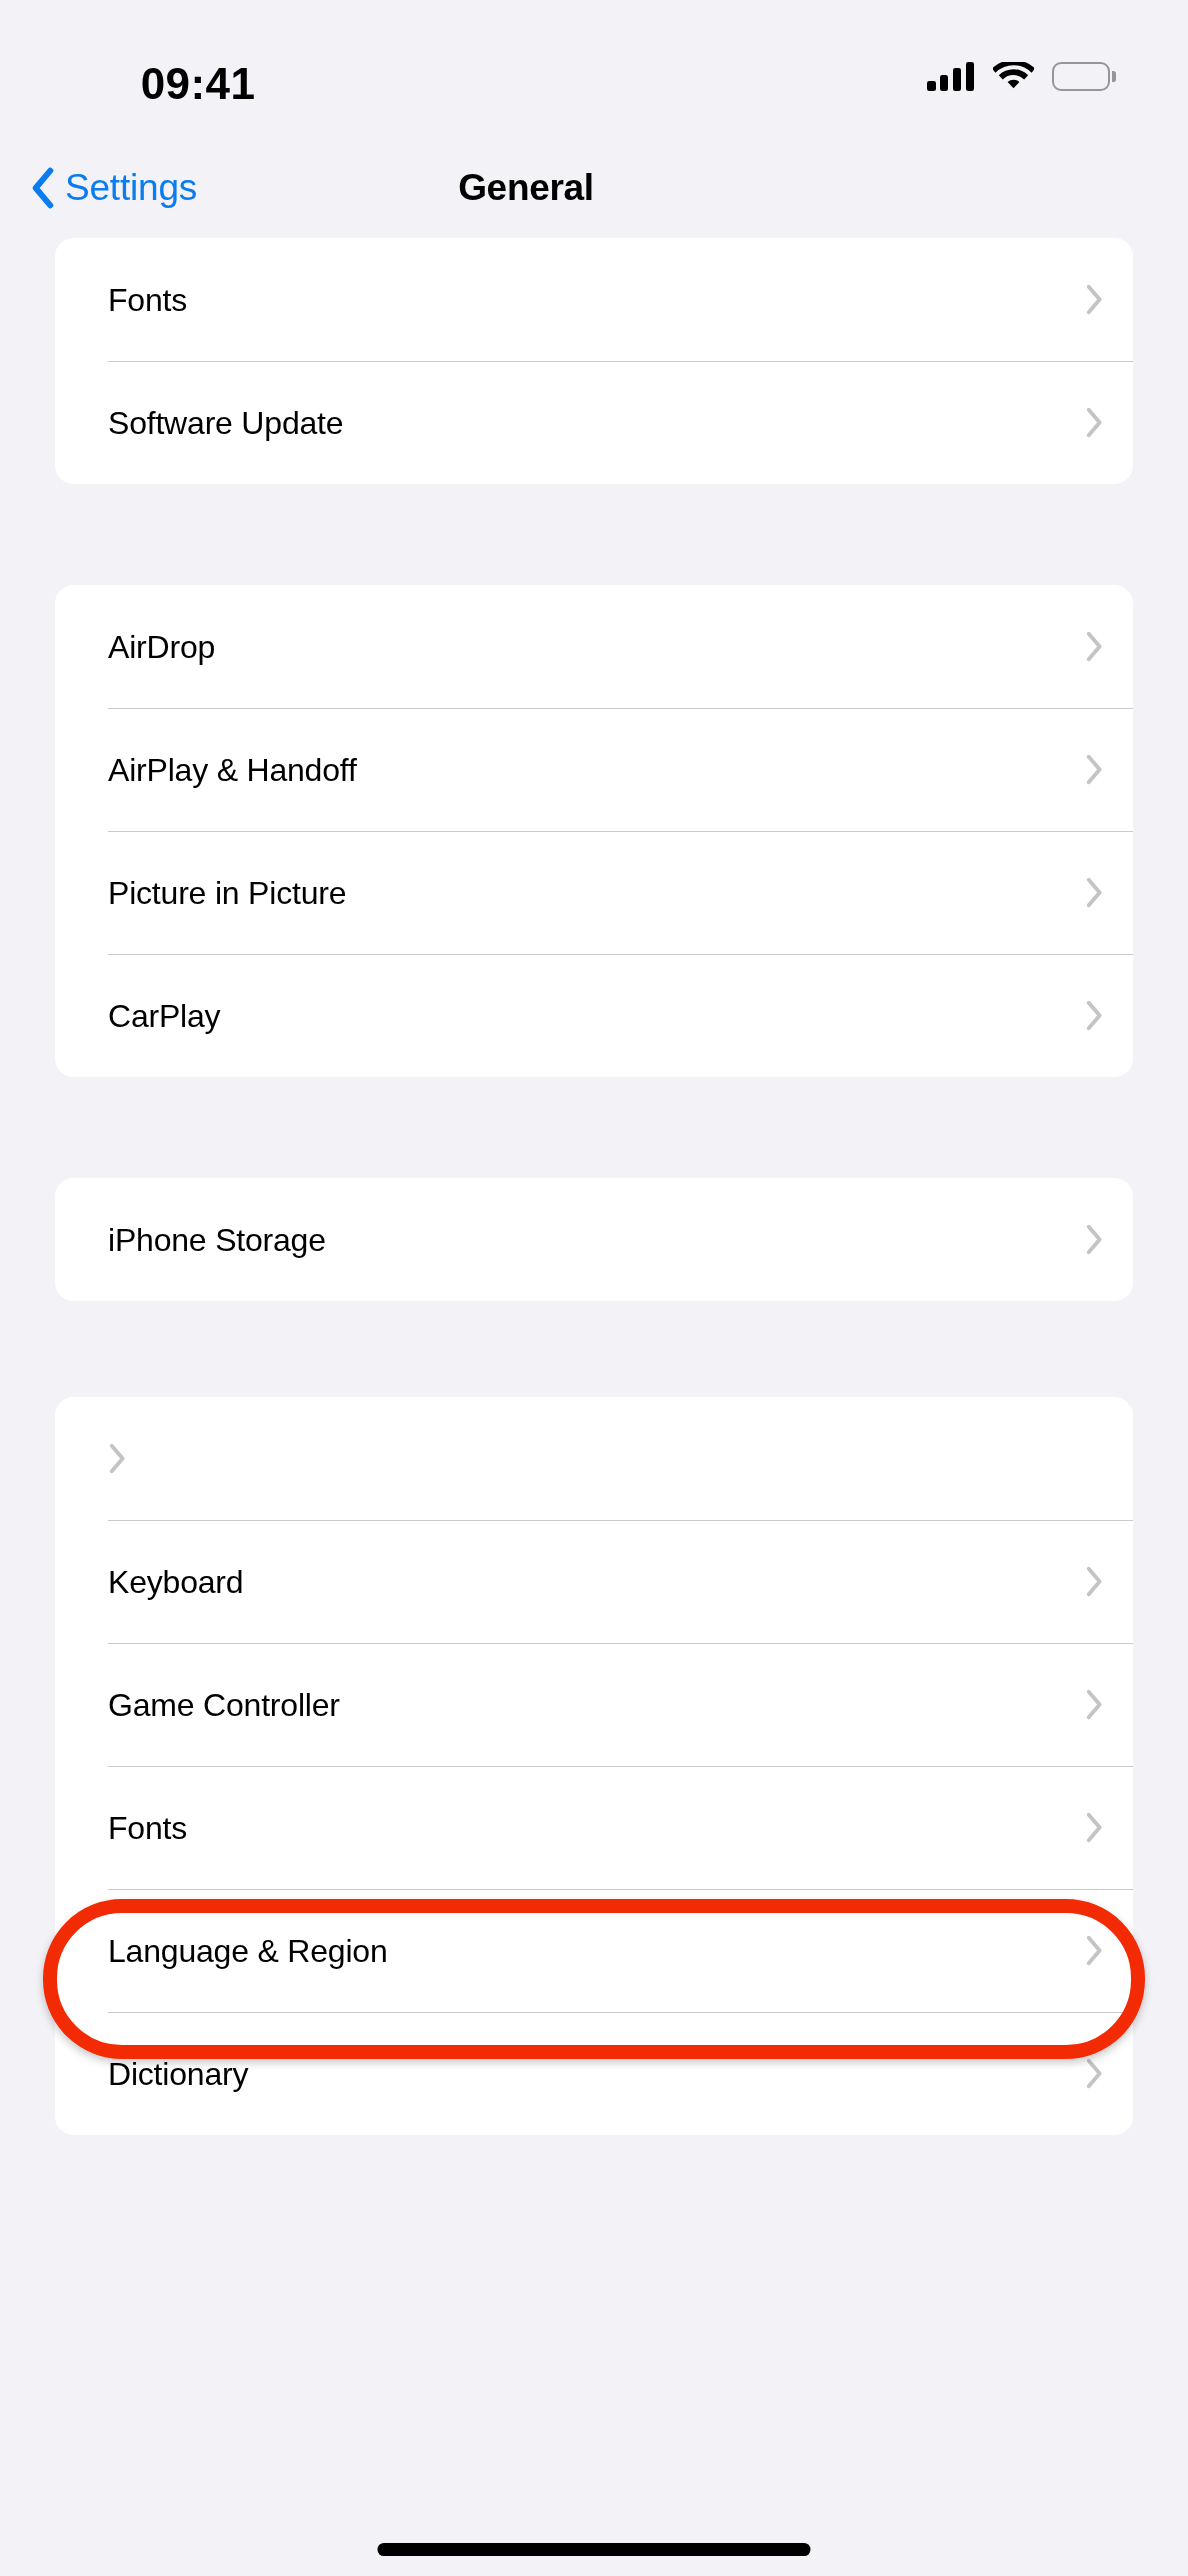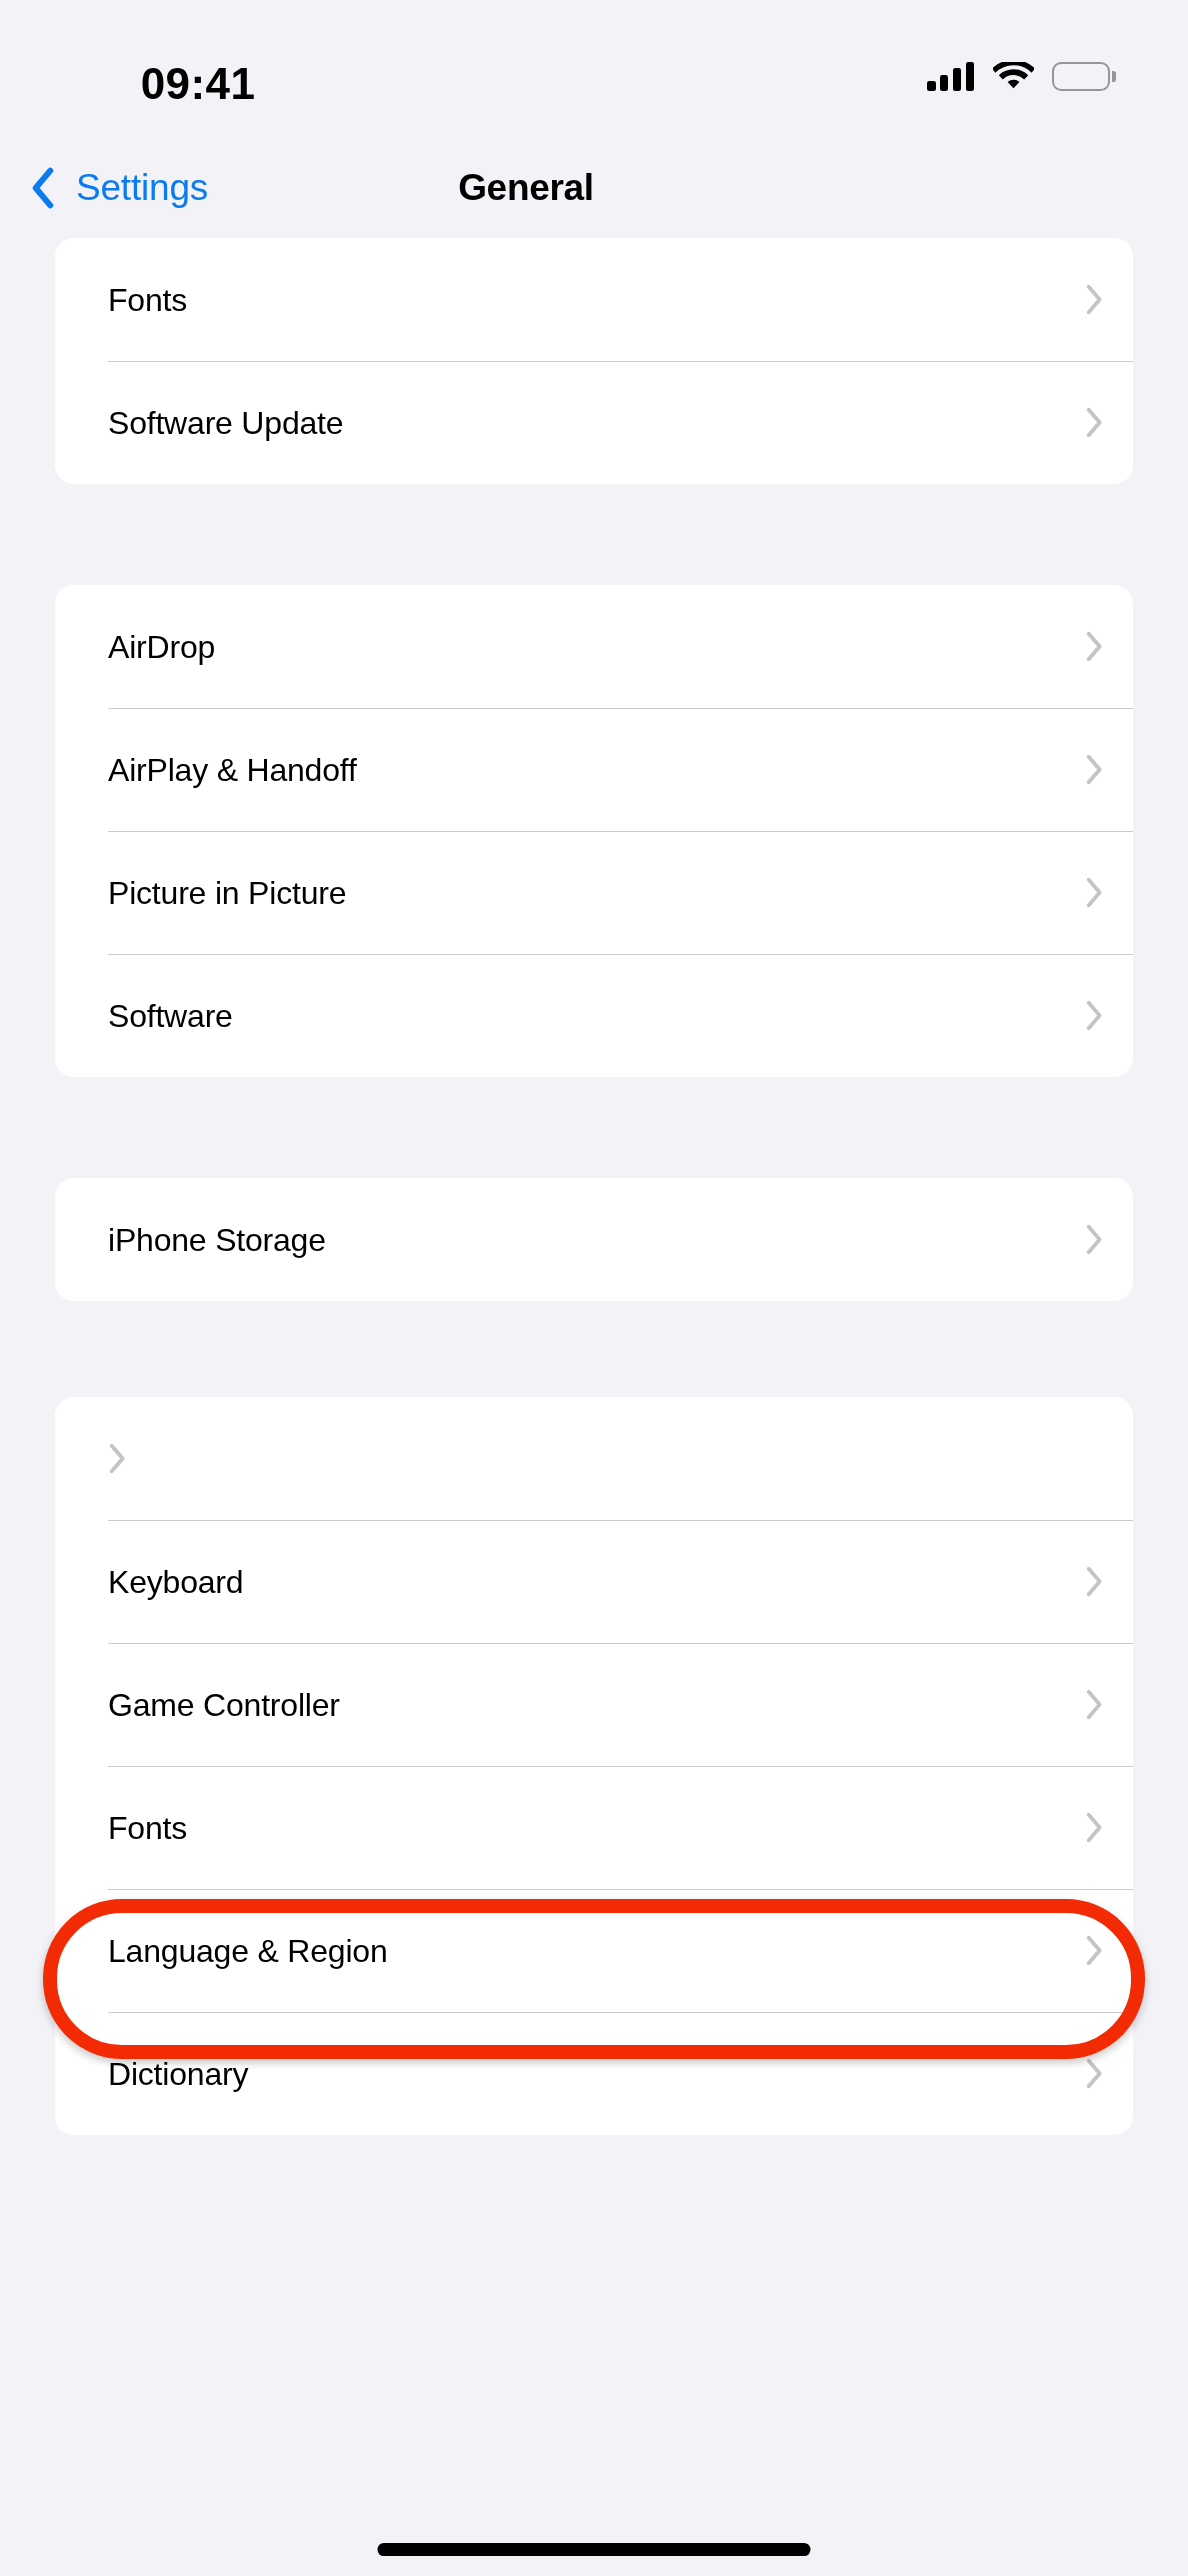--- a/index.html
+++ b/index.html
@@ -90,21 +90,21 @@
     top:138px; left:0;
     width:1188px;
     height:100px;
   }
   .back-button {
     position:absolute;
     left:31px; top:0;
     height:100px;
     display:flex;
     align-items:center;
-    gap:21px;
+    gap:10px;
     cursor:pointer;
   }
   .back-chevron { width:24px; height:42px; display:block; }
   .back-label {
     font-size:37px;
     color:#0a7cf0;
     letter-spacing:-0.2px;
   }
   .nav-title {
     position:absolute;
@@ -264,21 +264,21 @@
     </div>
     <div class="row">
       <span class="row-label">Picture in Picture</span>
       <span>
         <svg class="row-chevron" viewBox="0 0 20 34" aria-hidden="true">
             <polyline points="4,3 16,17 4,31" fill="none" stroke="#C4C4C7" stroke-width="4.2" stroke-linecap="round" stroke-linejoin="round"></polyline>
           </svg>
       </span>
     </div>
     <div class="row">
-      <span class="row-label">Software</span>
+      <span class="row-label">CarPlay</span>
       <span>
         <svg class="row-chevron" viewBox="0 0 20 34" aria-hidden="true">
             <polyline points="4,3 16,17 4,31" fill="none" stroke="#C4C4C7" stroke-width="4.2" stroke-linecap="round" stroke-linejoin="round"></polyline>
           </svg>
       </span>
     </div>
   </div>
 
   <div class="group tight">
     <div class="row">

